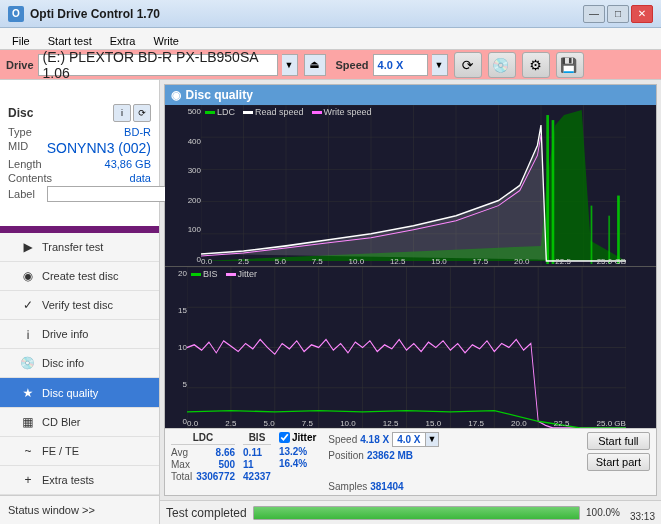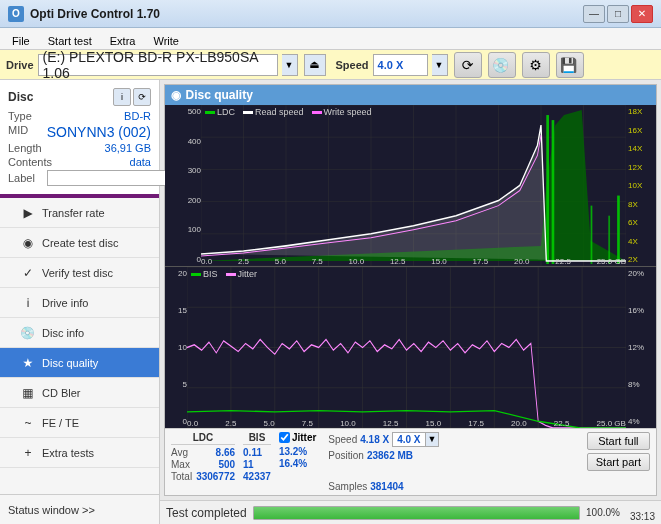--- a/index.html
+++ b/index.html
@@ -64,21 +64,21 @@
     }
     .menu-item {
       padding: 2px 8px;
       font-size: 11px;
       cursor: pointer;
       border-radius: 2px;
     }
 
     
     .drivebar {
-      background: #fef9c3;
+      background: #fca5a5;
       height: 30px;
       display: flex;
       align-items: center;
       padding: 0 6px;
       border-bottom: 1px solid #ccc;
       gap: 4px;
     }
     .drivebar-label {
       font-size: 11px; font-weight: bold; color: #333;
     }
@@ -146,22 +146,22 @@
       background: #f5f5f5;
       border-right: 1px solid #ccc;
       display: flex;
       flex-direction: column;
       flex-shrink: 0;
     }
 
     
     .disc-panel {
       background: white;
-      border-bottom: 4px solid #701a75;
-      padding: 8px 8px;
+      border-bottom: 7px solid #701a75;
+      padding: 24px 8px;
       position: relative;
     }
     .disc-header {
       display: flex; align-items: center; justify-content: space-between;
       margin-bottom: 4px;
     }
     .disc-title { font-size: 12px; font-weight: bold; color: #333; }
     .disc-icon-btn {
       width: 18px; height: 18px;
       background: #dde8f5;
@@ -421,36 +421,36 @@
       <div class="disc-row">
         <span class="disc-key">Type</span>
         <span class="disc-val">BD-R</span>
       </div>
       <div class="disc-row">
         <span class="disc-key">MID</span>
         <span class="disc-val" style="font-size:14px;">SONYNN3 (002)</span>
       </div>
       <div class="disc-row">
         <span class="disc-key">Length</span>
-        <span class="disc-val">36,91 GB</span>
+        <span class="disc-val">43,86 GB</span>
       </div>
       <div class="disc-row">
         <span class="disc-key">Contents</span>
         <span class="disc-val data">data</span>
       </div>
       <div class="label-row">
         <span class="disc-key">Label</span>
         <input class="label-input" type="text" value="" style="">
         <div class="label-go">▶</div>
       </div>
     </div>
 
     <div class="nav-item">
       <span class="nav-icon">▶</span>
-      <span>Transfer rate</span>
+      <span>Transfer test</span>
     </div>
     <div class="nav-item">
       <span class="nav-icon">◉</span>
       <span>Create test disc</span>
     </div>
     <div class="nav-item">
       <span class="nav-icon">✓</span>
       <span>Verify test disc</span>
     </div>
     <div class="nav-item">
@@ -514,31 +514,20 @@
 
           <div class="y-axis-left">
             <span>500</span>
             <span>400</span>
             <span>300</span>
             <span>200</span>
             <span>100</span>
             <span>0</span>
           </div>
 
-          <div class="y-axis-right">
-            <span>18X</span>
-            <span>16X</span>
-            <span>14X</span>
-            <span>12X</span>
-            <span>10X</span>
-            <span>8X</span>
-            <span>6X</span>
-            <span>4X</span>
-            <span>2X</span>
-          </div>
 
           <svg class="chart-svg" viewBox="0 0 480 160" preserveAspectRatio="none" style="left:36px;right:30px;width:calc(100% - 66px);">
 
             <line x1="0" y1="0" x2="0" y2="160" stroke="#333" stroke-width="0.5"></line>
             <line x1="48" y1="0" x2="48" y2="160" stroke="#333" stroke-width="0.5"></line>
             <line x1="96" y1="0" x2="96" y2="160" stroke="#333" stroke-width="0.5"></line>
             <line x1="144" y1="0" x2="144" y2="160" stroke="#333" stroke-width="0.5"></line>
             <line x1="192" y1="0" x2="192" y2="160" stroke="#333" stroke-width="0.5"></line>
             <line x1="240" y1="0" x2="240" y2="160" stroke="#333" stroke-width="0.5"></line>
             <line x1="288" y1="0" x2="288" y2="160" stroke="#333" stroke-width="0.5"></line>
@@ -596,27 +585,20 @@
           </div>
 
           <div class="y-axis-left-bottom">
             <span>20</span>
             <span>15</span>
             <span>10</span>
             <span>5</span>
             <span>0</span>
           </div>
 
-          <div class="y-axis-right-bottom">
-            <span>20%</span>
-            <span>16%</span>
-            <span>12%</span>
-            <span>8%</span>
-            <span>4%</span>
-          </div>
 
           <svg class="chart-svg" viewBox="0 0 480 120" preserveAspectRatio="none" style="left:22px;right:30px;width:calc(100% - 52px);">
 
             <line x1="0" y1="0" x2="0" y2="120" stroke="#333" stroke-width="0.5"></line>
             <line x1="48" y1="0" x2="48" y2="120" stroke="#333" stroke-width="0.5"></line>
             <line x1="96" y1="0" x2="96" y2="120" stroke="#333" stroke-width="0.5"></line>
             <line x1="144" y1="0" x2="144" y2="120" stroke="#333" stroke-width="0.5"></line>
             <line x1="192" y1="0" x2="192" y2="120" stroke="#333" stroke-width="0.5"></line>
             <line x1="240" y1="0" x2="240" y2="120" stroke="#333" stroke-width="0.5"></line>
             <line x1="288" y1="0" x2="288" y2="120" stroke="#333" stroke-width="0.5"></line>

